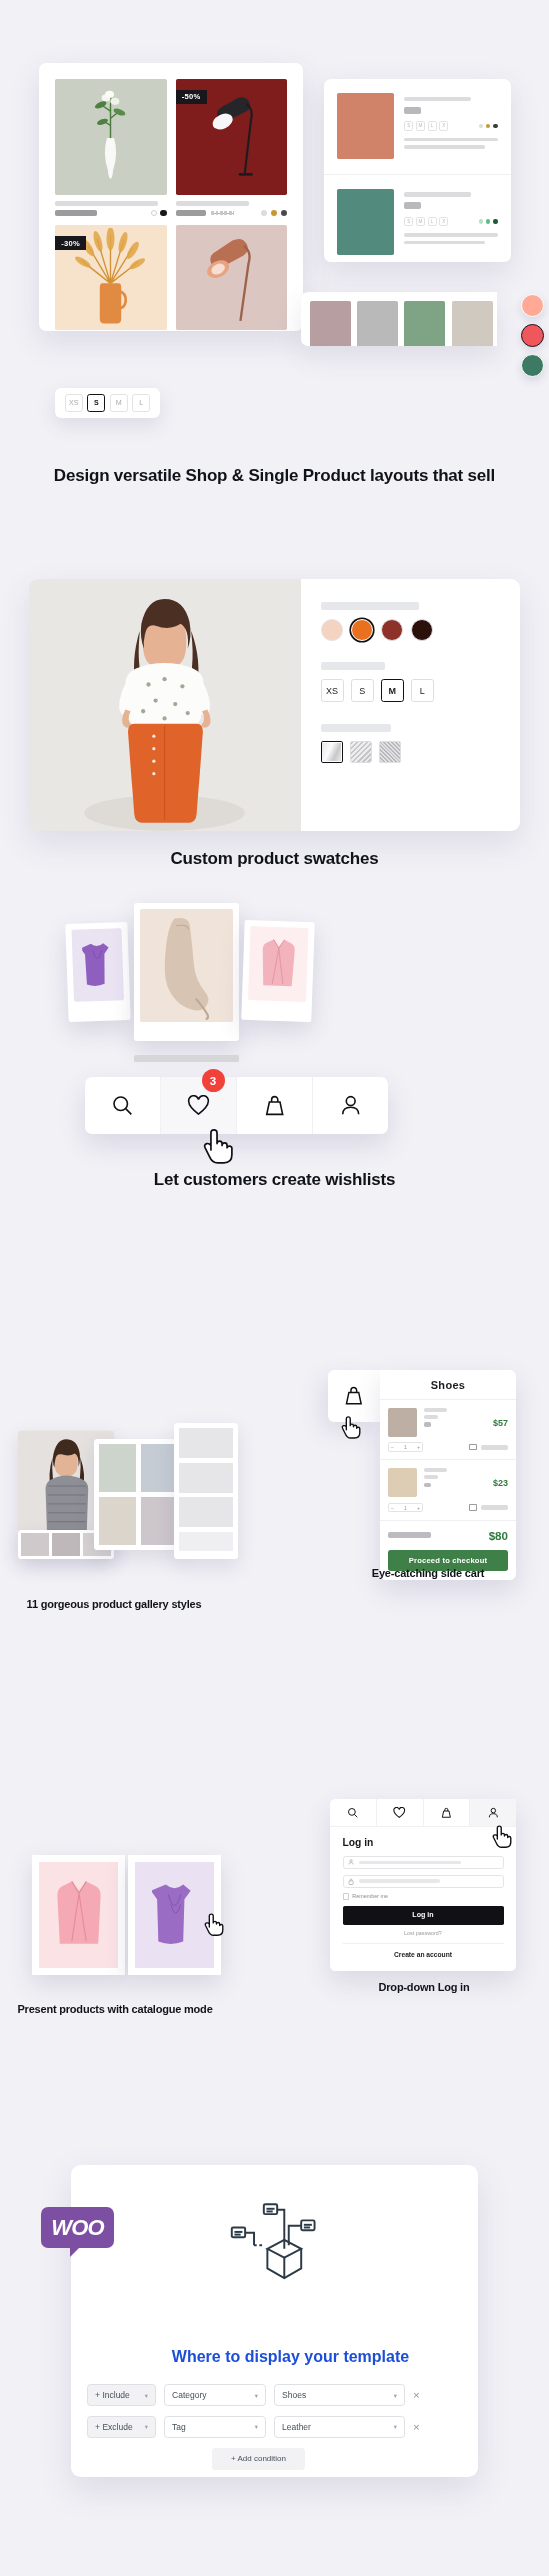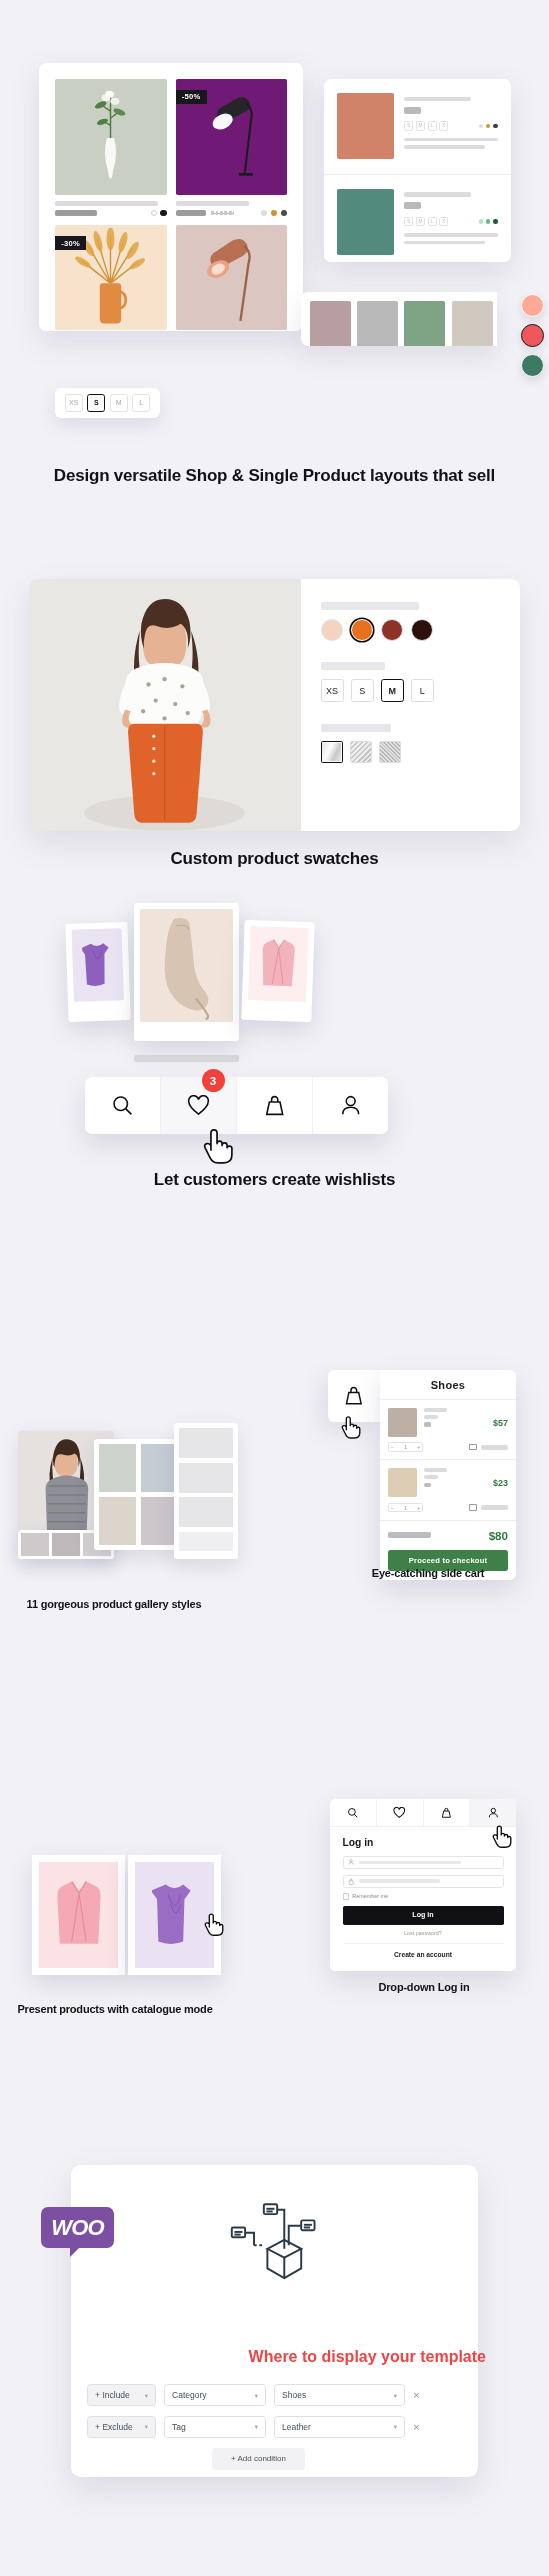--- a/index.html
+++ b/index.html
@@ -25,21 +25,21 @@
   .pimg { width:100%; height:116px; border-radius:1.8px; position:relative; overflow:hidden; display:flex;align-items:center;justify-content:center;}
   .badge { position:absolute; left:0; top:10.7px; background:#17171c; color:#fff;
            font-size:7.6px; font-weight:bold; padding:2.7px 6.2px; letter-spacing:0.3px; }
   .line { background:#dcdcdf; border-radius:1.8px; height:4.5px; margin-top:6.2px; }
   .line.sm { height:6.2px; width:38%; background:#9c9c9f; }
   .prow { display:flex; align-items:center; justify-content:space-between; margin-top:4.5px;}
   .dots { display:flex; gap:3.6px; align-items:center;}
   .dot { width:6.2px; height:6.2px; border-radius:50%; }
 
   
-  .bg-sage{background:#c9cfc2;} .bg-blue{background:#701a75;}
+  .bg-sage{background:#c9cfc2;} .bg-blue{background:#7f1d1d;}
   .bg-peach{background:#f7e2cb;} .bg-rose{background:#dbc6c2;}
 
   #listCard { position:absolute; left:324px; top:79px; width:187px; height:183px;
               background:#fff; border-radius:7.1px; box-shadow:0 10.7px 30px rgba(70,70,120,.13); }
   .lrow { display:flex; gap:9.8px; padding:14.3px 13.4px; }
   .lrow + .lrow { border-top:0.9px solid #efeff1; }
   .lthumb { width:57px; height:66px; border-radius:1.8px; flex:none; }
   .lbody { flex:1; padding-top:3.6px; }
   .lbar { background:#dcdcdf; border-radius:1.8px; }
   .sizes-mini { display:flex; gap:2.7px; margin:7.1px 0; }
@@ -160,22 +160,22 @@
   
   #s6 { top:2114px; height:462px; }
   #wooCard { position:absolute; left:71px; top:51px; width:407px; height:312px;
              background:#fff; border-radius:9.8px; box-shadow:0 12.5px 34px rgba(70,70,120,.13); }
   #wooLogo { position:absolute; left:41px; top:93px; width:73px; height:41px;
              background:#7c4fa3; border-radius:7.1px; display:flex; align-items:center;
              justify-content:center; color:#fff; font-size:22px; font-weight:bold;
              font-style:italic; letter-spacing:-0.9px; }
   #wooLogo:after { content:""; position:absolute; left:28.5px; bottom:-9px; width:0;height:0;
              border-left:9.8px solid #7c4fa3; border-bottom:9.8px solid transparent; }
-  #wooTitle { position:absolute; left:8px; top:183px; width:407px; text-align:right;
-              font-size:16px; font-weight:bold; color:#ef4444; }
+  #wooTitle { position:absolute; left:16px; top:183px; width:407px; text-align:center;
+              font-size:16px; font-weight:bold; color:#1d4ed8; }
   .frow { display:flex; align-items:center; gap:8px; margin:0 auto 9.8px; width:343px;}
   .fsel { height:22px; border:0.9px solid #e0e0e4; border-radius:3.6px; display:flex;
           align-items:center; justify-content:space-between; padding:0 7.1px;
           font-size:8.5px; color:#42505c; background:#fff; }
   .fsel.gray { background:#f2f2f5; }
   .fsel.w1 { width:69px; } .fsel.w2 { width:102px; } .fsel.w3 { width:131px; }
   .chev { font-size:6.2px; color:#9aa2aa; }
   .xbtn { font-size:11.6px; color:#8d969e; line-height:1; }
   #addCond { width:93px; height:22px; margin:3.6px auto 0; background:#f2f2f5;
              border-radius:3.6px; font-size:8px; color:#42505c;

